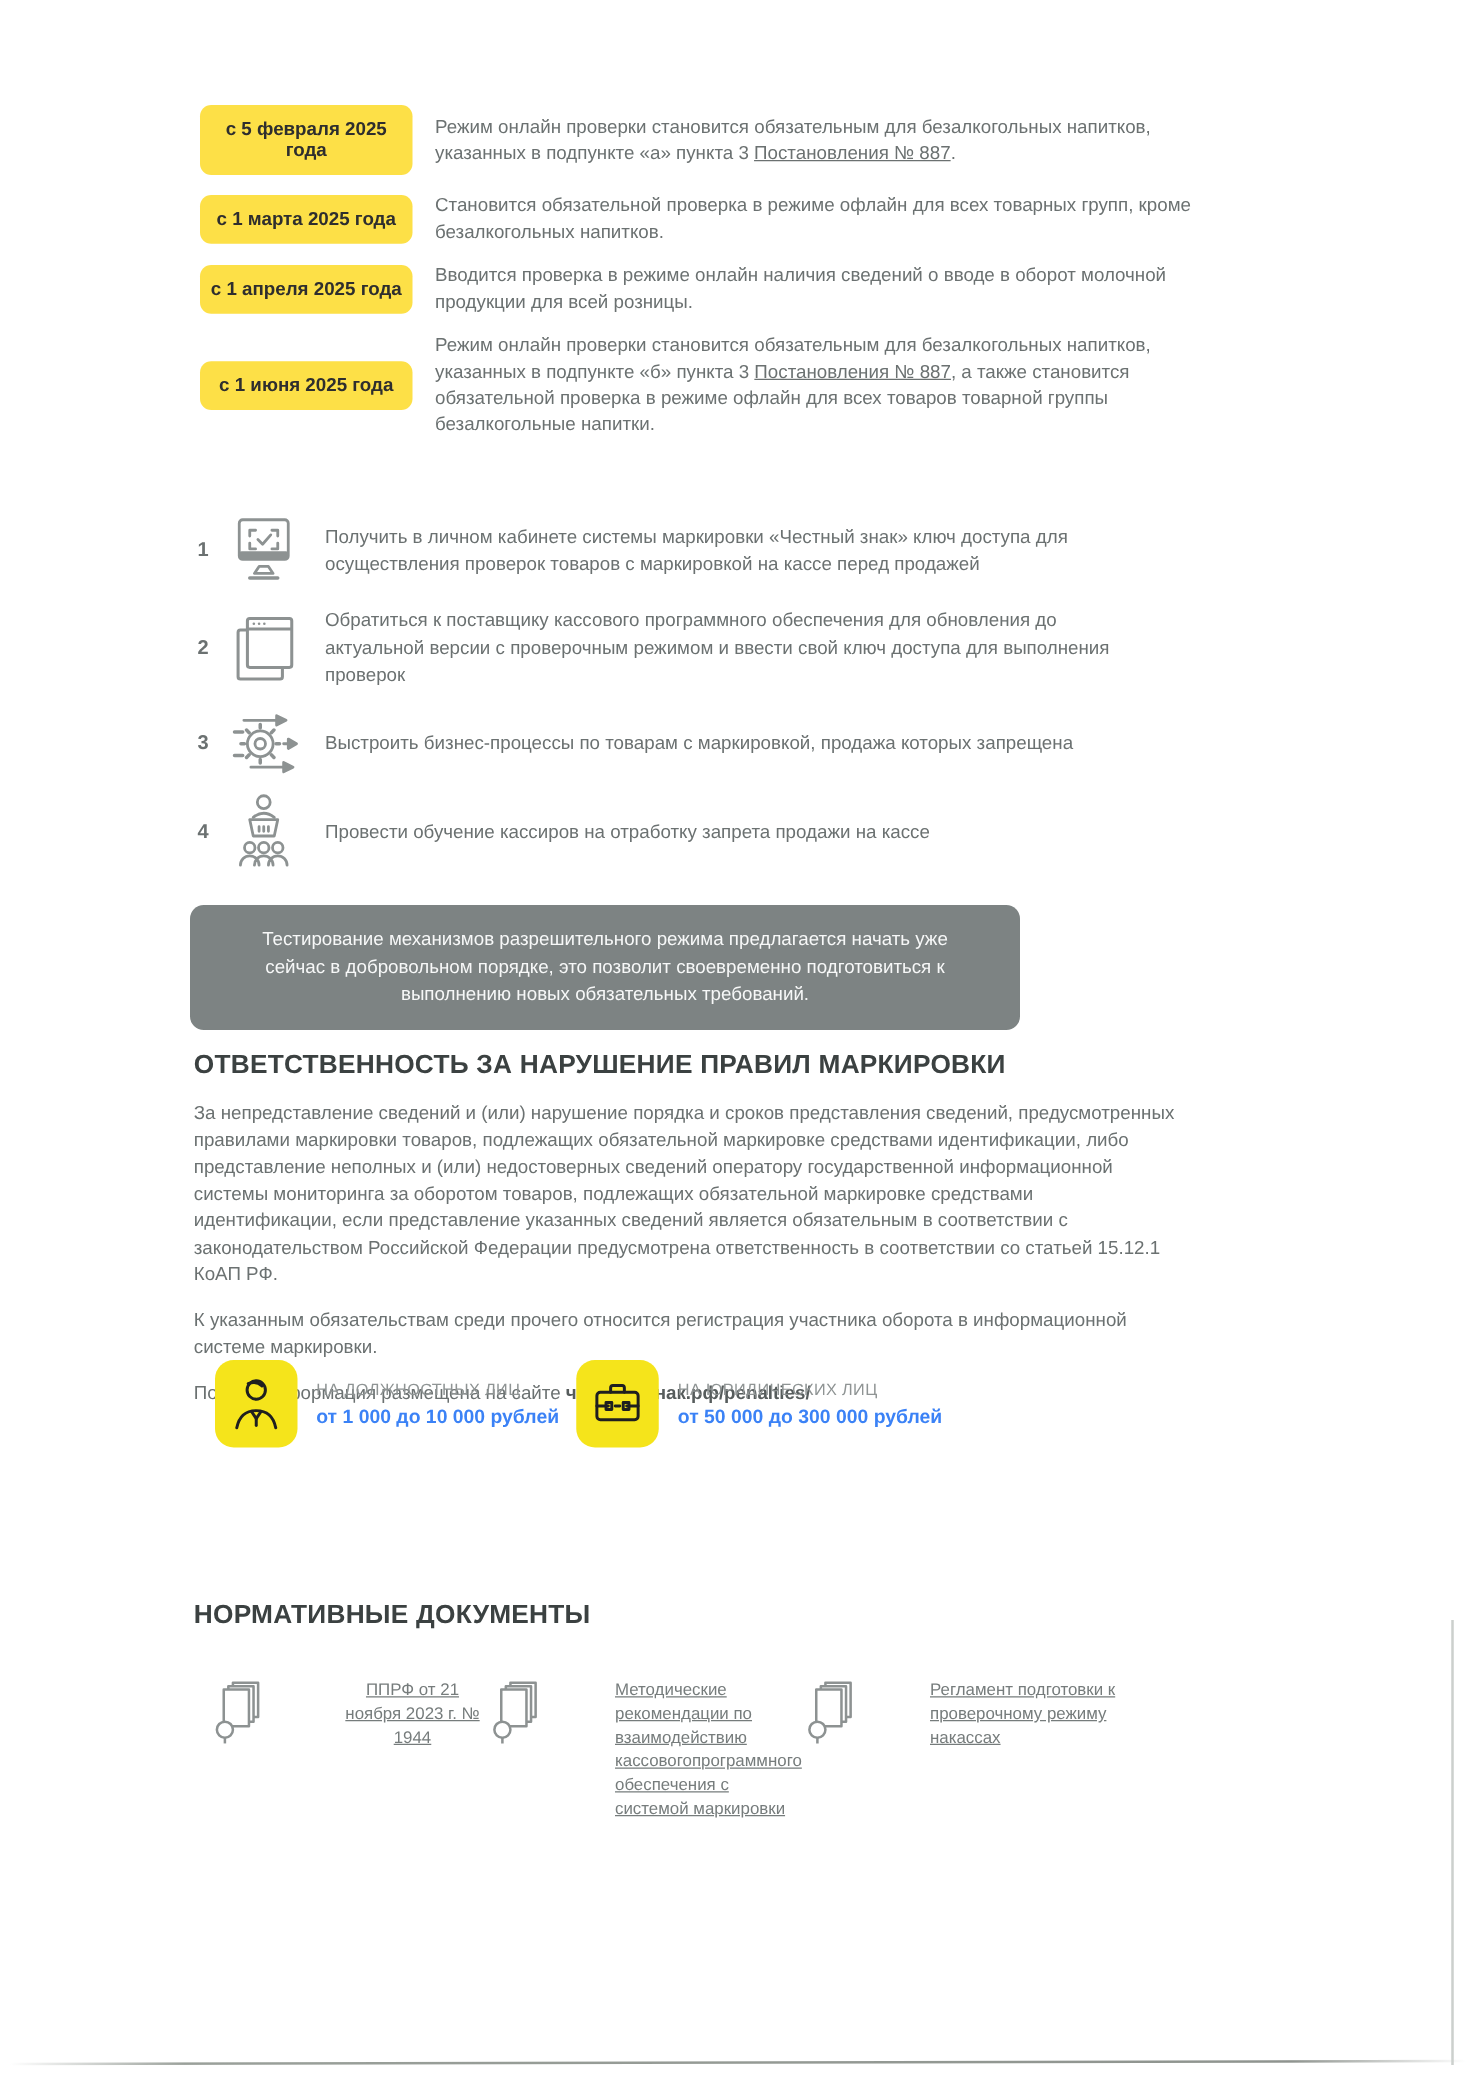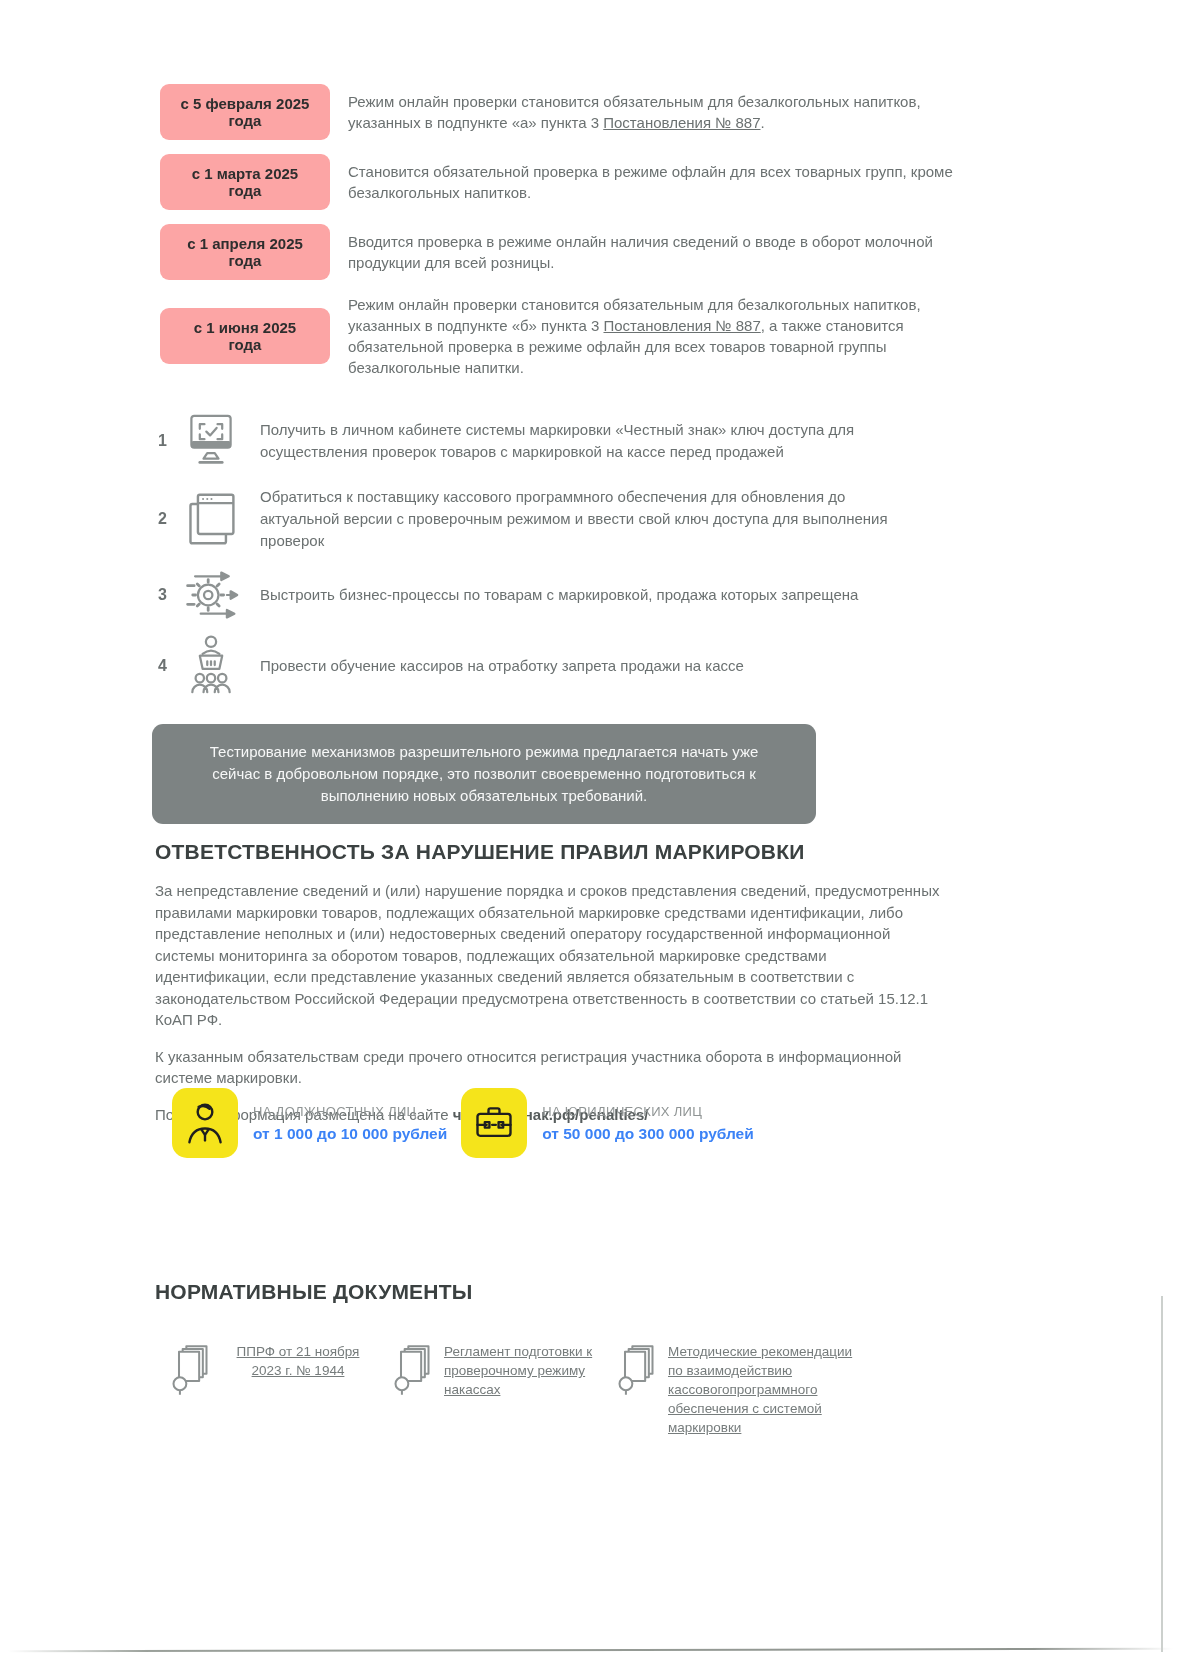--- a/index.html
+++ b/index.html
@@ -5,22 +5,22 @@
   html,body{margin:0;padding:0;background:#fff;}
   .page{
     position:relative;width:1178px;height:1664px;background:#ffffff;overflow:hidden;
     font-family:"Liberation Sans",sans-serif;color:#6b7171;
   }
   
   .timeline{position:absolute;top:84px;left:160px;width:810px;}
   .tl-row{display:flex;align-items:center;margin-bottom:14px;}
   .tl-row.tall{margin-bottom:10px;}
   .date-badge{
-    flex:none;width:170px;box-sizing:border-box;background:#fca5a5;border-radius:9px;
-    padding:11px 19px;text-align:center;font-weight:bold;font-size:15px;color:#2e2e2e;
+    flex:none;width:170px;box-sizing:border-box;background:#fde047;border-radius:9px;
+    padding:11px 6px;text-align:center;font-weight:bold;font-size:15px;color:#2e2e2e;
   }
   .tl-text{margin-left:18px;width:618px;font-size:15px;line-height:21px;color:#6b7171;}
   .link{text-decoration:underline;cursor:pointer;color:#6b7171;}
   
   .h1{
     position:absolute;left:155px;font-size:22px;line-height:31px;font-weight:800;
     color:#3b4141;letter-spacing:.2px;
   }
   
   .steps{position:absolute;top:412px;left:158px;width:830px;}
@@ -44,21 +44,21 @@
   .penalty{display:flex;align-items:center;margin-right:14px;}
   .yellow-box{
     flex:none;width:66px;height:70px;background:#f5e41b;border-radius:15px;
     display:flex;align-items:center;justify-content:center;
   }
   .pen-text{margin-left:15px;}
   .pen-label{font-size:13px;letter-spacing:.3px;color:#8f9494;margin-bottom:6px;}
   .pen-amount{font-size:15.5px;font-weight:bold;color:#3b82f6;}
   
   .docs-items{position:absolute;top:1342px;left:168px;display:flex;align-items:flex-start;}
-  .doc-item{display:flex;align-items:flex-start;}
+  .doc-item{display:flex;align-items:flex-start;gap:48px;}
   .doc-icon{flex:none;margin-right:10px;margin-top:2px;}
   .doc-link{font-size:13.5px;line-height:19px;text-decoration:underline;color:#767c7c;cursor:pointer;}
   .doc-item.c1 .doc-link{width:152px;text-align:center;}
   .doc-item.c2 .doc-link{width:212px;}
   .doc-item.c3 .doc-link{width:170px;}
   .doc-item.c1{width:222px;}
   .doc-item.c2{width:252px;}
   
   .scan-bottom{
     position:absolute;left:8px;top:1649px;width:1165px;height:2px;
@@ -217,42 +217,42 @@
           <rect x="20" y="2" width="22" height="30" fill="#ffffff"></rect>
           <rect x="16" y="5" width="22" height="31" fill="#ffffff"></rect>
           <rect x="12" y="8" width="22" height="32" fill="#ffffff"></rect>
           <circle cx="13" cy="43" r="7" fill="#ffffff"></circle>
           <path d="M13,50 v5"></path>
         </svg>
       </span>
       <span class="doc-link">ППРФ от 21 ноября 2023 г. № 1944</span>
     </div>
 
+    <div class="doc-item c2">
+      <span class="doc-icon">
+        <svg width="44" height="52" viewBox="0 0 48 56" fill="none" stroke="#8d9292" stroke-width="2.2" stroke-linejoin="round">
+          <rect x="20" y="2" width="22" height="30" fill="#ffffff"></rect>
+          <rect x="16" y="5" width="22" height="31" fill="#ffffff"></rect>
+          <rect x="12" y="8" width="22" height="32" fill="#ffffff"></rect>
+          <circle cx="13" cy="43" r="7" fill="#ffffff"></circle>
+          <path d="M13,50 v5"></path>
+        </svg>
+      </span>
+      <span class="doc-link">Методические рекомендации по взаимодействию кассовогопрограммного обеспечения с системой маркировки</span>
+    </div>
+
     <div class="doc-item c3">
       <span class="doc-icon">
         <svg width="44" height="52" viewBox="0 0 48 56" fill="none" stroke="#8d9292" stroke-width="2.2" stroke-linejoin="round">
           <rect x="20" y="2" width="22" height="30" fill="#ffffff"></rect>
           <rect x="16" y="5" width="22" height="31" fill="#ffffff"></rect>
           <rect x="12" y="8" width="22" height="32" fill="#ffffff"></rect>
           <circle cx="13" cy="43" r="7" fill="#ffffff"></circle>
           <path d="M13,50 v5"></path>
         </svg>
       </span>
       <span class="doc-link">Регламент подготовки к проверочному режиму накассах</span>
     </div>
-
-    <div class="doc-item c2">
-      <span class="doc-icon">
-        <svg width="44" height="52" viewBox="0 0 48 56" fill="none" stroke="#8d9292" stroke-width="2.2" stroke-linejoin="round">
-          <rect x="20" y="2" width="22" height="30" fill="#ffffff"></rect>
-          <rect x="16" y="5" width="22" height="31" fill="#ffffff"></rect>
-          <rect x="12" y="8" width="22" height="32" fill="#ffffff"></rect>
-          <circle cx="13" cy="43" r="7" fill="#ffffff"></circle>
-          <path d="M13,50 v5"></path>
-        </svg>
-      </span>
-      <span class="doc-link">Методические рекомендации по взаимодействию кассовогопрограммного обеспечения с системой маркировки</span>
-    </div>
   </div>
 
   <div class="scan-bottom"></div>
   <div class="scan-right"></div>
 </div>
 
 </body></html>

